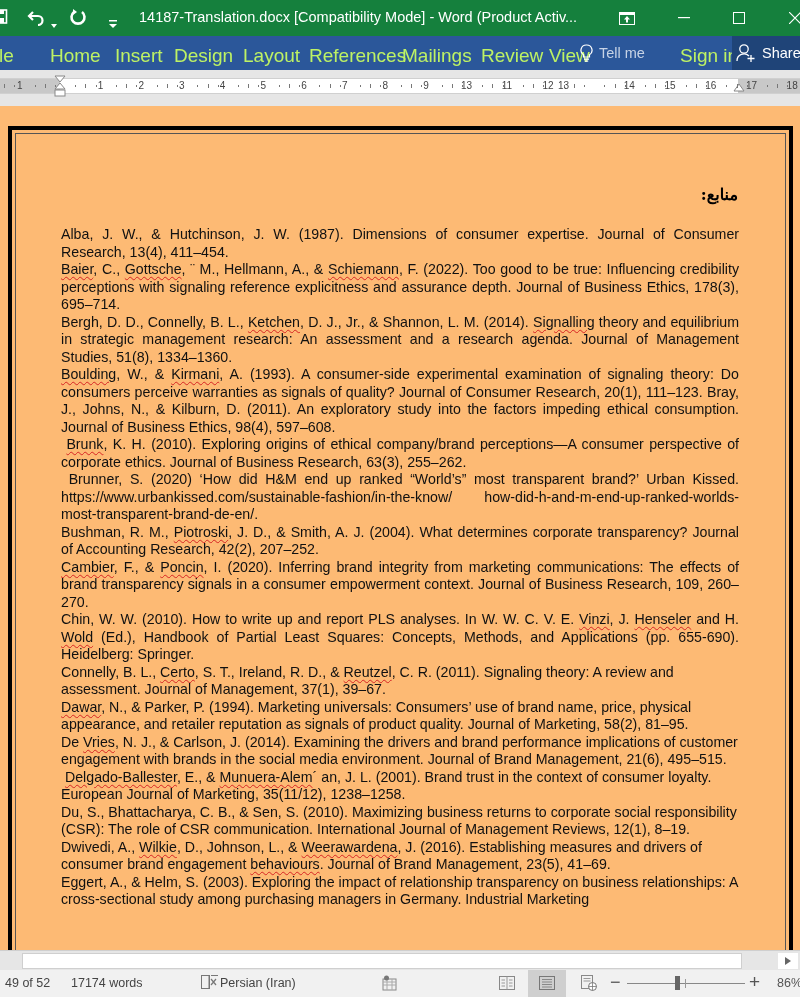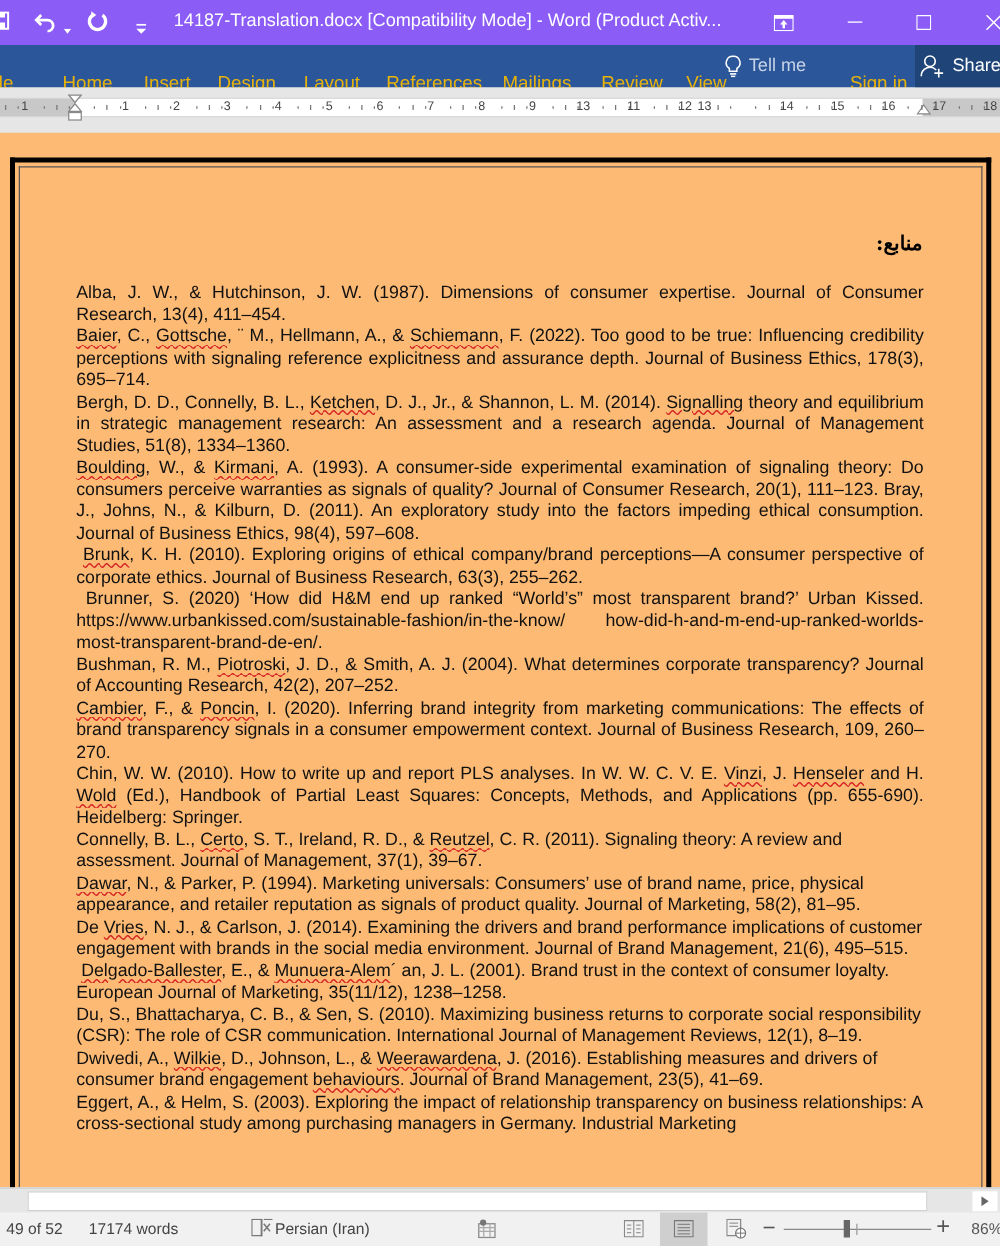--- a/index.html
+++ b/index.html
@@ -1,23 +1,23 @@
 <!DOCTYPE html>
 <html><head>
 <meta charset="utf-8">
 <style>
   * { box-sizing: border-box; margin: 0; padding: 0; }
   html, body { width: 800px; height: 997px; overflow: hidden; background: #e6e6e6; font-family: "Liberation Sans", sans-serif; }
-  .titlebar { position: absolute; left: 0; top: 0; width: 800px; height: 36px; background: #8b5cf6; color: #fff; }
+  .titlebar { position: absolute; left: 0; top: 0; width: 800px; height: 36px; background: #15803d; color: #fff; }
   .titlebar .qat { position: absolute; left: 0; top: 0; height: 36px; display: flex; align-items: center; }
   .qat .ic { color: #fff; font-size: 17px; font-family: "DejaVu Sans", sans-serif; display: inline-block; }
   .titlebar .title { position: absolute; left: 139px; top: 9px; font-size: 14.5px; color: #fff; white-space: nowrap; }
   .winctl { position: absolute; top: 0; height: 36px; width: 46px; display: flex; align-items: center; justify-content: center; color: #fff; font-family: "DejaVu Sans", sans-serif; }
   .ribbon { position: absolute; left: 0; top: 36px; width: 800px; height: 34px; background: #2b579a; color: #fff; }
-  .ribbon .tab { position: absolute; top: 22px; font-size: 15px; color: #eab308; white-space: nowrap; }
+  .ribbon .tab { position: absolute; top: 9px; font-size: 19px; color: #bef264; white-space: nowrap; }
   .share { position: absolute; left: 732px; top: 36px; width: 68px; height: 34px; background: #1f4478; color: #fff; }
   .ruler-bg { position: absolute; left: 0; top: 70px; width: 800px; height: 36px; background: #e6e6e6; }
   .ruler { position: absolute; left: 0; top: 78px; width: 800px; height: 16px; background: #fff; border-top: 1px solid #d0d0d0; border-bottom: 1px solid #d0d0d0; }
   .ruler .gray-l { position: absolute; left: 0; top: 0; width: 60px; height: 14px; background: #c8c8c8; }
   .ruler .gray-r { position: absolute; left: 738px; top: 0; width: 62px; height: 14px; background: #c8c8c8; }
   .ruler .num { position: absolute; top: 1px; font-size: 10px; color: #444; font-family: "Liberation Sans", sans-serif; }
   .ruler .tick { position: absolute; top: 5px; width: 1px; height: 4px; background: #777; }
   .ruler .dot { position: absolute; top: 6px; width: 1px; height: 2px; background: #777; }
   .doc-area { position: absolute; left: 0; top: 106px; width: 800px; height: 844px; background: #e6e6e6; overflow: hidden; }
   .page { position: absolute; left: 0; top: 0; width: 800px; height: 844px; background: #fdba74; }

